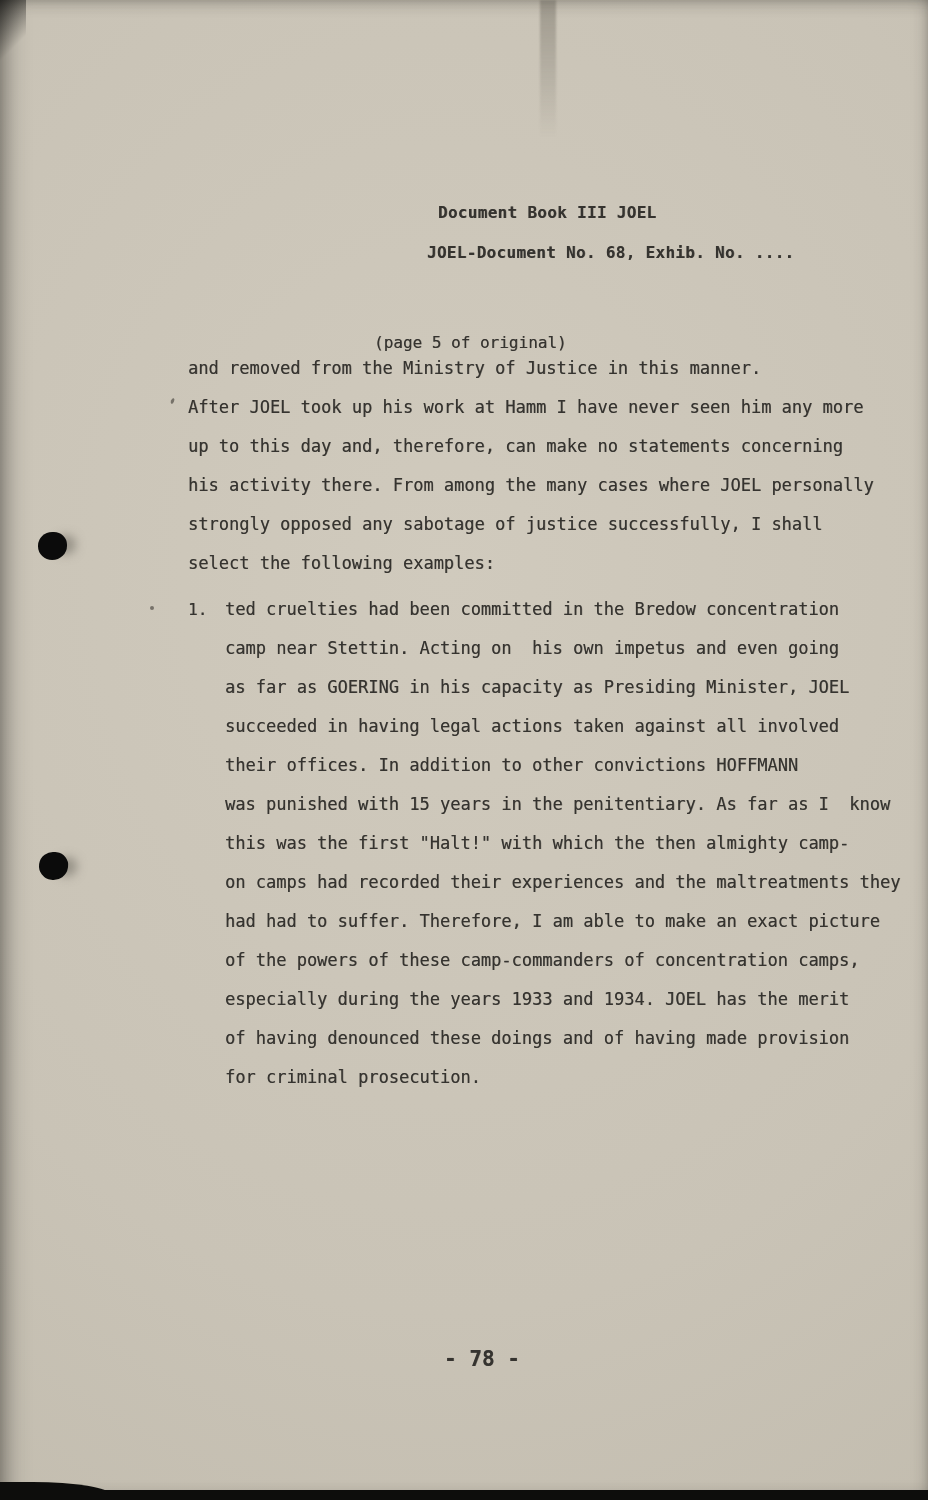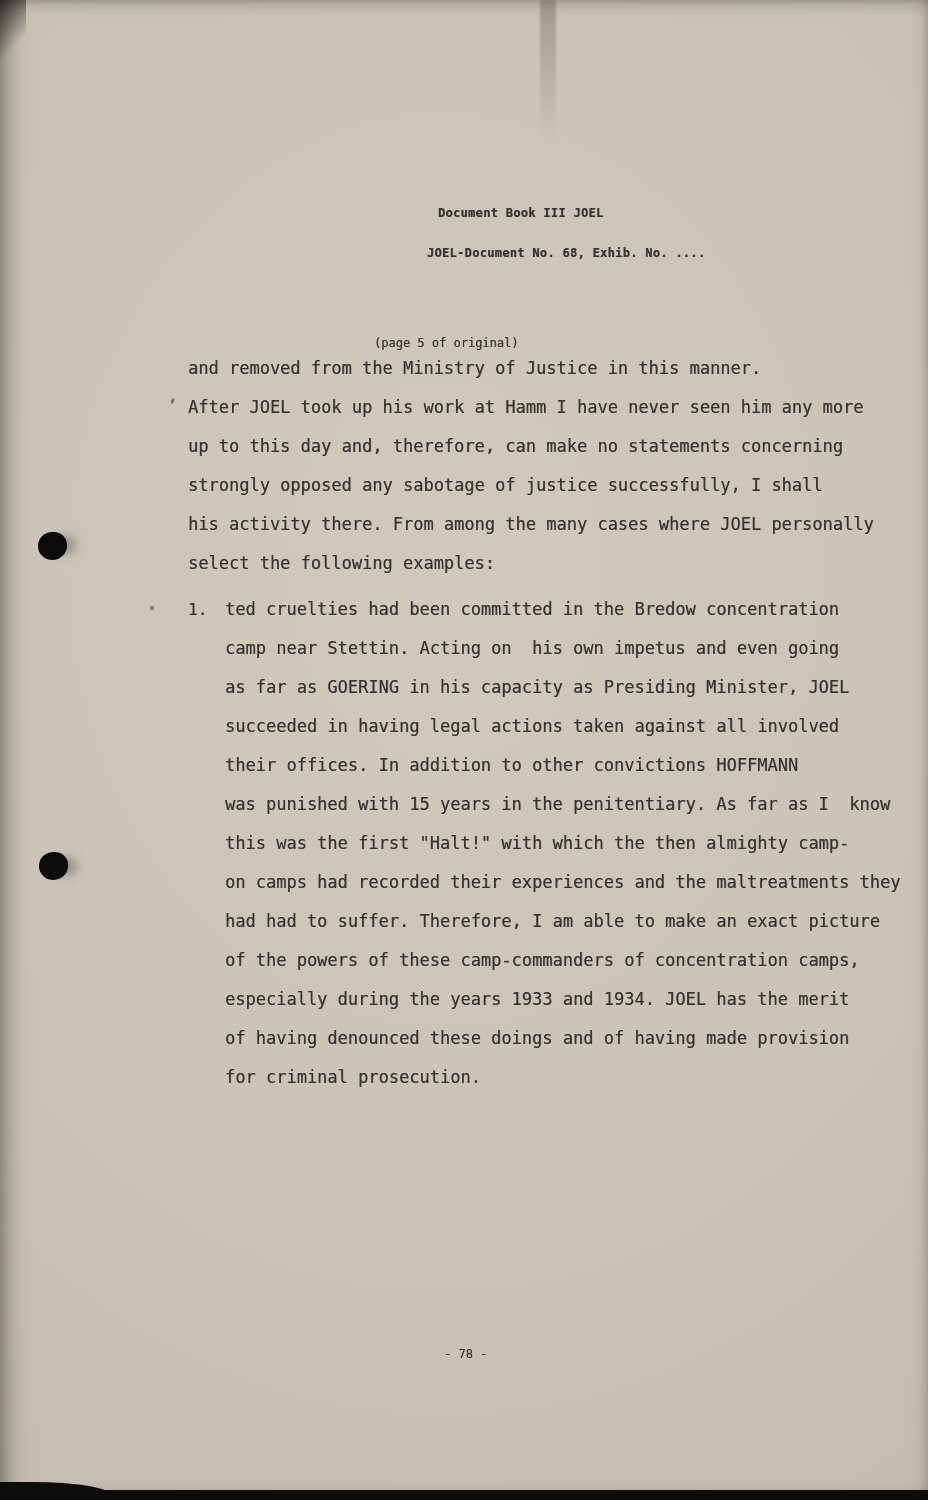--- a/index.html
+++ b/index.html
@@ -28,42 +28,42 @@
   }
   .line {
     white-space: pre;
     font-size: 17px;
     line-height: 39px;
     text-shadow: 0.4px 0 rgba(53, 51, 47, 0.55);
   }
   .typed {
     position: absolute;
     white-space: pre;
-    font-size: 12px;
+    font-size: 16px;
     line-height: 22px;
     text-shadow: 0.4px 0 rgba(53, 51, 47, 0.55);
   }
   .typed.bold { font-weight: bold; letter-spacing: 0.3px; }
   .intro-block { position: absolute; left: 188px; top: 349px; }
   .item-block { position: absolute; left: 188px; top: 590px; }
   .item-num {
     position: absolute;
     left: 0; top: 0;
     font-size: 16px;
     line-height: 39px;
     white-space: pre;
     text-shadow: 0.4px 0 rgba(53, 51, 47, 0.55);
   }
   .item-lines { margin-left: 37px; }
   .page-num {
     position: absolute;
     left: 444px;
     top: 1347px;
-    font-size: 12px;
-    font-weight: normal;
+    font-size: 21px;
+    font-weight: bold;
     white-space: pre;
     text-shadow: 0.4px 0 rgba(53, 51, 47, 0.55);
   }
   .hole {
     position: absolute;
     width: 29px;
     height: 28px;
     background: #0b0b0b;
     border-radius: 50% 46% 52% 50%;
     box-shadow: 13px -1px 10px -4px rgba(112, 108, 98, 0.55);
@@ -123,22 +123,22 @@
     <div class="typed bold" style="left:438px; top:202px;">Document Book III JOEL</div>
 
     <div class="typed bold" style="left:427px; top:242px;">JOEL-Document No. 68, Exhib. No. ....</div>
 
     <div class="typed" style="left:374px; top:332px;">(page 5 of original)</div>
 
     <div class="intro-block">
         <div class="line">and removed from the Ministry of Justice in this manner.</div>
         <div class="line">After JOEL took up his work at Hamm I have never seen him any more</div>
         <div class="line">up to this day and, therefore, can make no statements concerning</div>
+        <div class="line">his activity there. From among the many cases where JOEL personally</div>
         <div class="line">strongly opposed any sabotage of justice successfully, I shall</div>
-        <div class="line">his activity there. From among the many cases where JOEL personally</div>
         <div class="line">select the following examples:</div>
       </div>
 
     <div class="item-block">
       <span class="item-num">1.</span>
       <div class="item-lines">
           <div class="line">ted cruelties had been committed in the Bredow concentration</div>
           <div class="line">camp near Stettin. Acting on  his own impetus and even going</div>
           <div class="line">as far as GOERING in his capacity as Presiding Minister, JOEL</div>
           <div class="line">succeeded in having legal actions taken against all involved</div>

